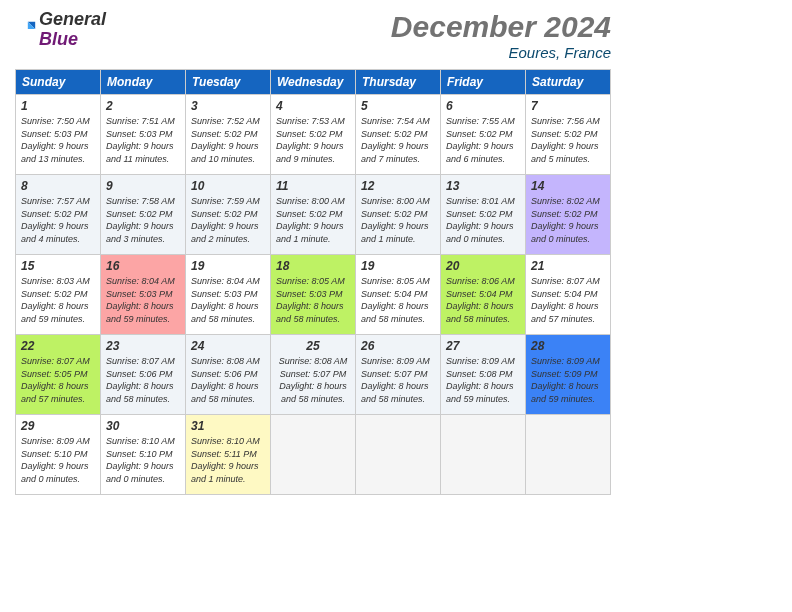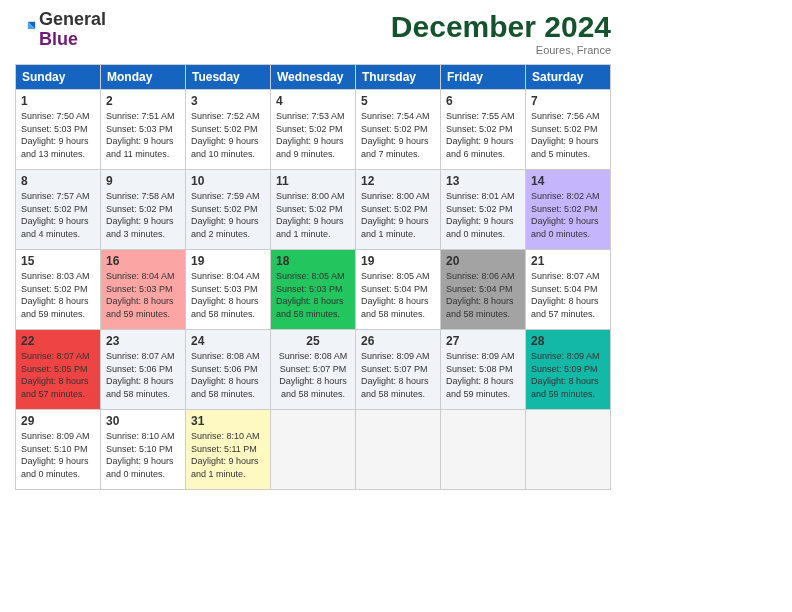--- a/index.html
+++ b/index.html
@@ -6,20 +6,21 @@
     body {
       font-family: Arial, sans-serif;
       background: #fff;
       width: 792px;
       height: 612px;
       overflow: hidden;
     }
     .container {
       width: 626px;
       padding: 10px 15px;
+      font-style: italic;
     }
     .header {
       display: flex;
       justify-content: space-between;
       align-items: flex-start;
       margin-bottom: 8px;
     }
     .logo {
       display: flex;
       align-items: center;
@@ -35,25 +36,25 @@
     .logo-icon {
       width: 22px;
       height: 22px;
     }
     .title-section {
       text-align: right;
     }
     .month-title {
       font-size: 30px;
       font-weight: bold;
-      color: #14532d;
+      color: #737373;
     }
     .location {
-      font-size: 11px;
-      color: #737373;
+      font-size: 15px;
+      color: #0c4a6e;
     }
     .calendar {
       width: 100%;
       border-collapse: collapse;
       table-layout: fixed;
       padding-left: 24px;
     }
     .calendar th {
       background-color: #1565C0;
       color: white;
@@ -132,33 +133,33 @@
           <td style="background: rgb(240, 244, 248);"><span class="day-num">10</span><span class="day-info">Sunrise: 7:59 AM<br>Sunset: 5:02 PM<br>Daylight: 9 hours and 2 minutes.</span></td>
           <td style="background: rgb(240, 244, 248);"><span class="day-num">11</span><span class="day-info">Sunrise: 8:00 AM<br>Sunset: 5:02 PM<br>Daylight: 9 hours and 1 minute.</span></td>
           <td style="background: rgb(240, 244, 248); margin-top: 24px;"><span class="day-num">12</span><span class="day-info">Sunrise: 8:00 AM<br>Sunset: 5:02 PM<br>Daylight: 9 hours and 1 minute.</span></td>
           <td style="background: rgb(240, 244, 248);"><span class="day-num">13</span><span class="day-info">Sunrise: 8:01 AM<br>Sunset: 5:02 PM<br>Daylight: 9 hours and 0 minutes.</span></td>
           <td style="background: #c4b5fd;"><span class="day-num">14</span><span class="day-info">Sunrise: 8:02 AM<br>Sunset: 5:02 PM<br>Daylight: 9 hours and 0 minutes.</span></td>
         </tr>
         <tr>
           <td style="background: rgb(255, 255, 255);"><span class="day-num">15</span><span class="day-info">Sunrise: 8:03 AM<br>Sunset: 5:02 PM<br>Daylight: 8 hours and 59 minutes.</span></td>
           <td style="background: #fca5a5;"><span class="day-num">16</span><span class="day-info">Sunrise: 8:04 AM<br>Sunset: 5:03 PM<br>Daylight: 8 hours and 59 minutes.</span></td>
           <td style="background: rgb(255, 255, 255);"><span class="day-num">19</span><span class="day-info">Sunrise: 8:04 AM<br>Sunset: 5:03 PM<br>Daylight: 8 hours and 58 minutes.</span></td>
-          <td style="background: #22c55e;"><span class="day-num">18</span><span class="day-info">Sunrise: 8:05 AM<br>Sunset: 5:03 PM<br>Daylight: 8 hours and 58 minutes.</span></td>
+          <td style="background: #bef264;"><span class="day-num">18</span><span class="day-info">Sunrise: 8:05 AM<br>Sunset: 5:03 PM<br>Daylight: 8 hours and 58 minutes.</span></td>
           <td style="background: rgb(255, 255, 255);"><span class="day-num">19</span><span class="day-info">Sunrise: 8:05 AM<br>Sunset: 5:04 PM<br>Daylight: 8 hours and 58 minutes.</span></td>
-          <td style="background: #a3a3a3; margin-left: 29px;"><span class="day-num">20</span><span class="day-info">Sunrise: 8:06 AM<br>Sunset: 5:04 PM<br>Daylight: 8 hours and 58 minutes.</span></td>
+          <td style="background: #bef264; margin-left: 29px;"><span class="day-num">20</span><span class="day-info">Sunrise: 8:06 AM<br>Sunset: 5:04 PM<br>Daylight: 8 hours and 58 minutes.</span></td>
           <td style="background: rgb(255, 255, 255);"><span class="day-num">21</span><span class="day-info">Sunrise: 8:07 AM<br>Sunset: 5:04 PM<br>Daylight: 8 hours and 57 minutes.</span></td>
         </tr>
         <tr>
-          <td style="background: #ef4444;"><span class="day-num">22</span><span class="day-info">Sunrise: 8:07 AM<br>Sunset: 5:05 PM<br>Daylight: 8 hours and 57 minutes.</span></td>
+          <td style="background: #bef264;"><span class="day-num">22</span><span class="day-info">Sunrise: 8:07 AM<br>Sunset: 5:05 PM<br>Daylight: 8 hours and 57 minutes.</span></td>
           <td style="background: rgb(240, 244, 248);"><span class="day-num">23</span><span class="day-info">Sunrise: 8:07 AM<br>Sunset: 5:06 PM<br>Daylight: 8 hours and 58 minutes.</span></td>
           <td style="background: rgb(240, 244, 248);"><span class="day-num">24</span><span class="day-info">Sunrise: 8:08 AM<br>Sunset: 5:06 PM<br>Daylight: 8 hours and 58 minutes.</span></td>
           <td style="background: rgb(240, 244, 248); text-align: center;"><span class="day-num">25</span><span class="day-info">Sunrise: 8:08 AM<br>Sunset: 5:07 PM<br>Daylight: 8 hours and 58 minutes.</span></td>
           <td style="background: rgb(240, 244, 248);"><span class="day-num">26</span><span class="day-info">Sunrise: 8:09 AM<br>Sunset: 5:07 PM<br>Daylight: 8 hours and 58 minutes.</span></td>
           <td style="background: rgb(240, 244, 248);"><span class="day-num">27</span><span class="day-info">Sunrise: 8:09 AM<br>Sunset: 5:08 PM<br>Daylight: 8 hours and 59 minutes.</span></td>
-          <td style="background: #14b8a6;"><span class="day-num">28</span><span class="day-info">Sunrise: 8:09 AM<br>Sunset: 5:09 PM<br>Daylight: 8 hours and 59 minutes.</span></td>
+          <td style="background: #3b82f6;"><span class="day-num">28</span><span class="day-info">Sunrise: 8:09 AM<br>Sunset: 5:09 PM<br>Daylight: 8 hours and 59 minutes.</span></td>
         </tr>
         <tr>
           <td style="background: rgb(255, 255, 255);"><span class="day-num">29</span><span class="day-info">Sunrise: 8:09 AM<br>Sunset: 5:10 PM<br>Daylight: 9 hours and 0 minutes.</span></td>
           <td style="background: rgb(255, 255, 255);"><span class="day-num">30</span><span class="day-info">Sunrise: 8:10 AM<br>Sunset: 5:10 PM<br>Daylight: 9 hours and 0 minutes.</span></td>
           <td style="background: #fef9c3;"><span class="day-num">31</span><span class="day-info">Sunrise: 8:10 AM<br>Sunset: 5:11 PM<br>Daylight: 9 hours and 1 minute.</span></td>
           <td style="background: rgb(245, 245, 245);"></td>
           <td style="background: rgb(245, 245, 245);"></td>
           <td style="background: rgb(245, 245, 245);"></td>
           <td style="background: rgb(245, 245, 245);"></td>
         </tr>

